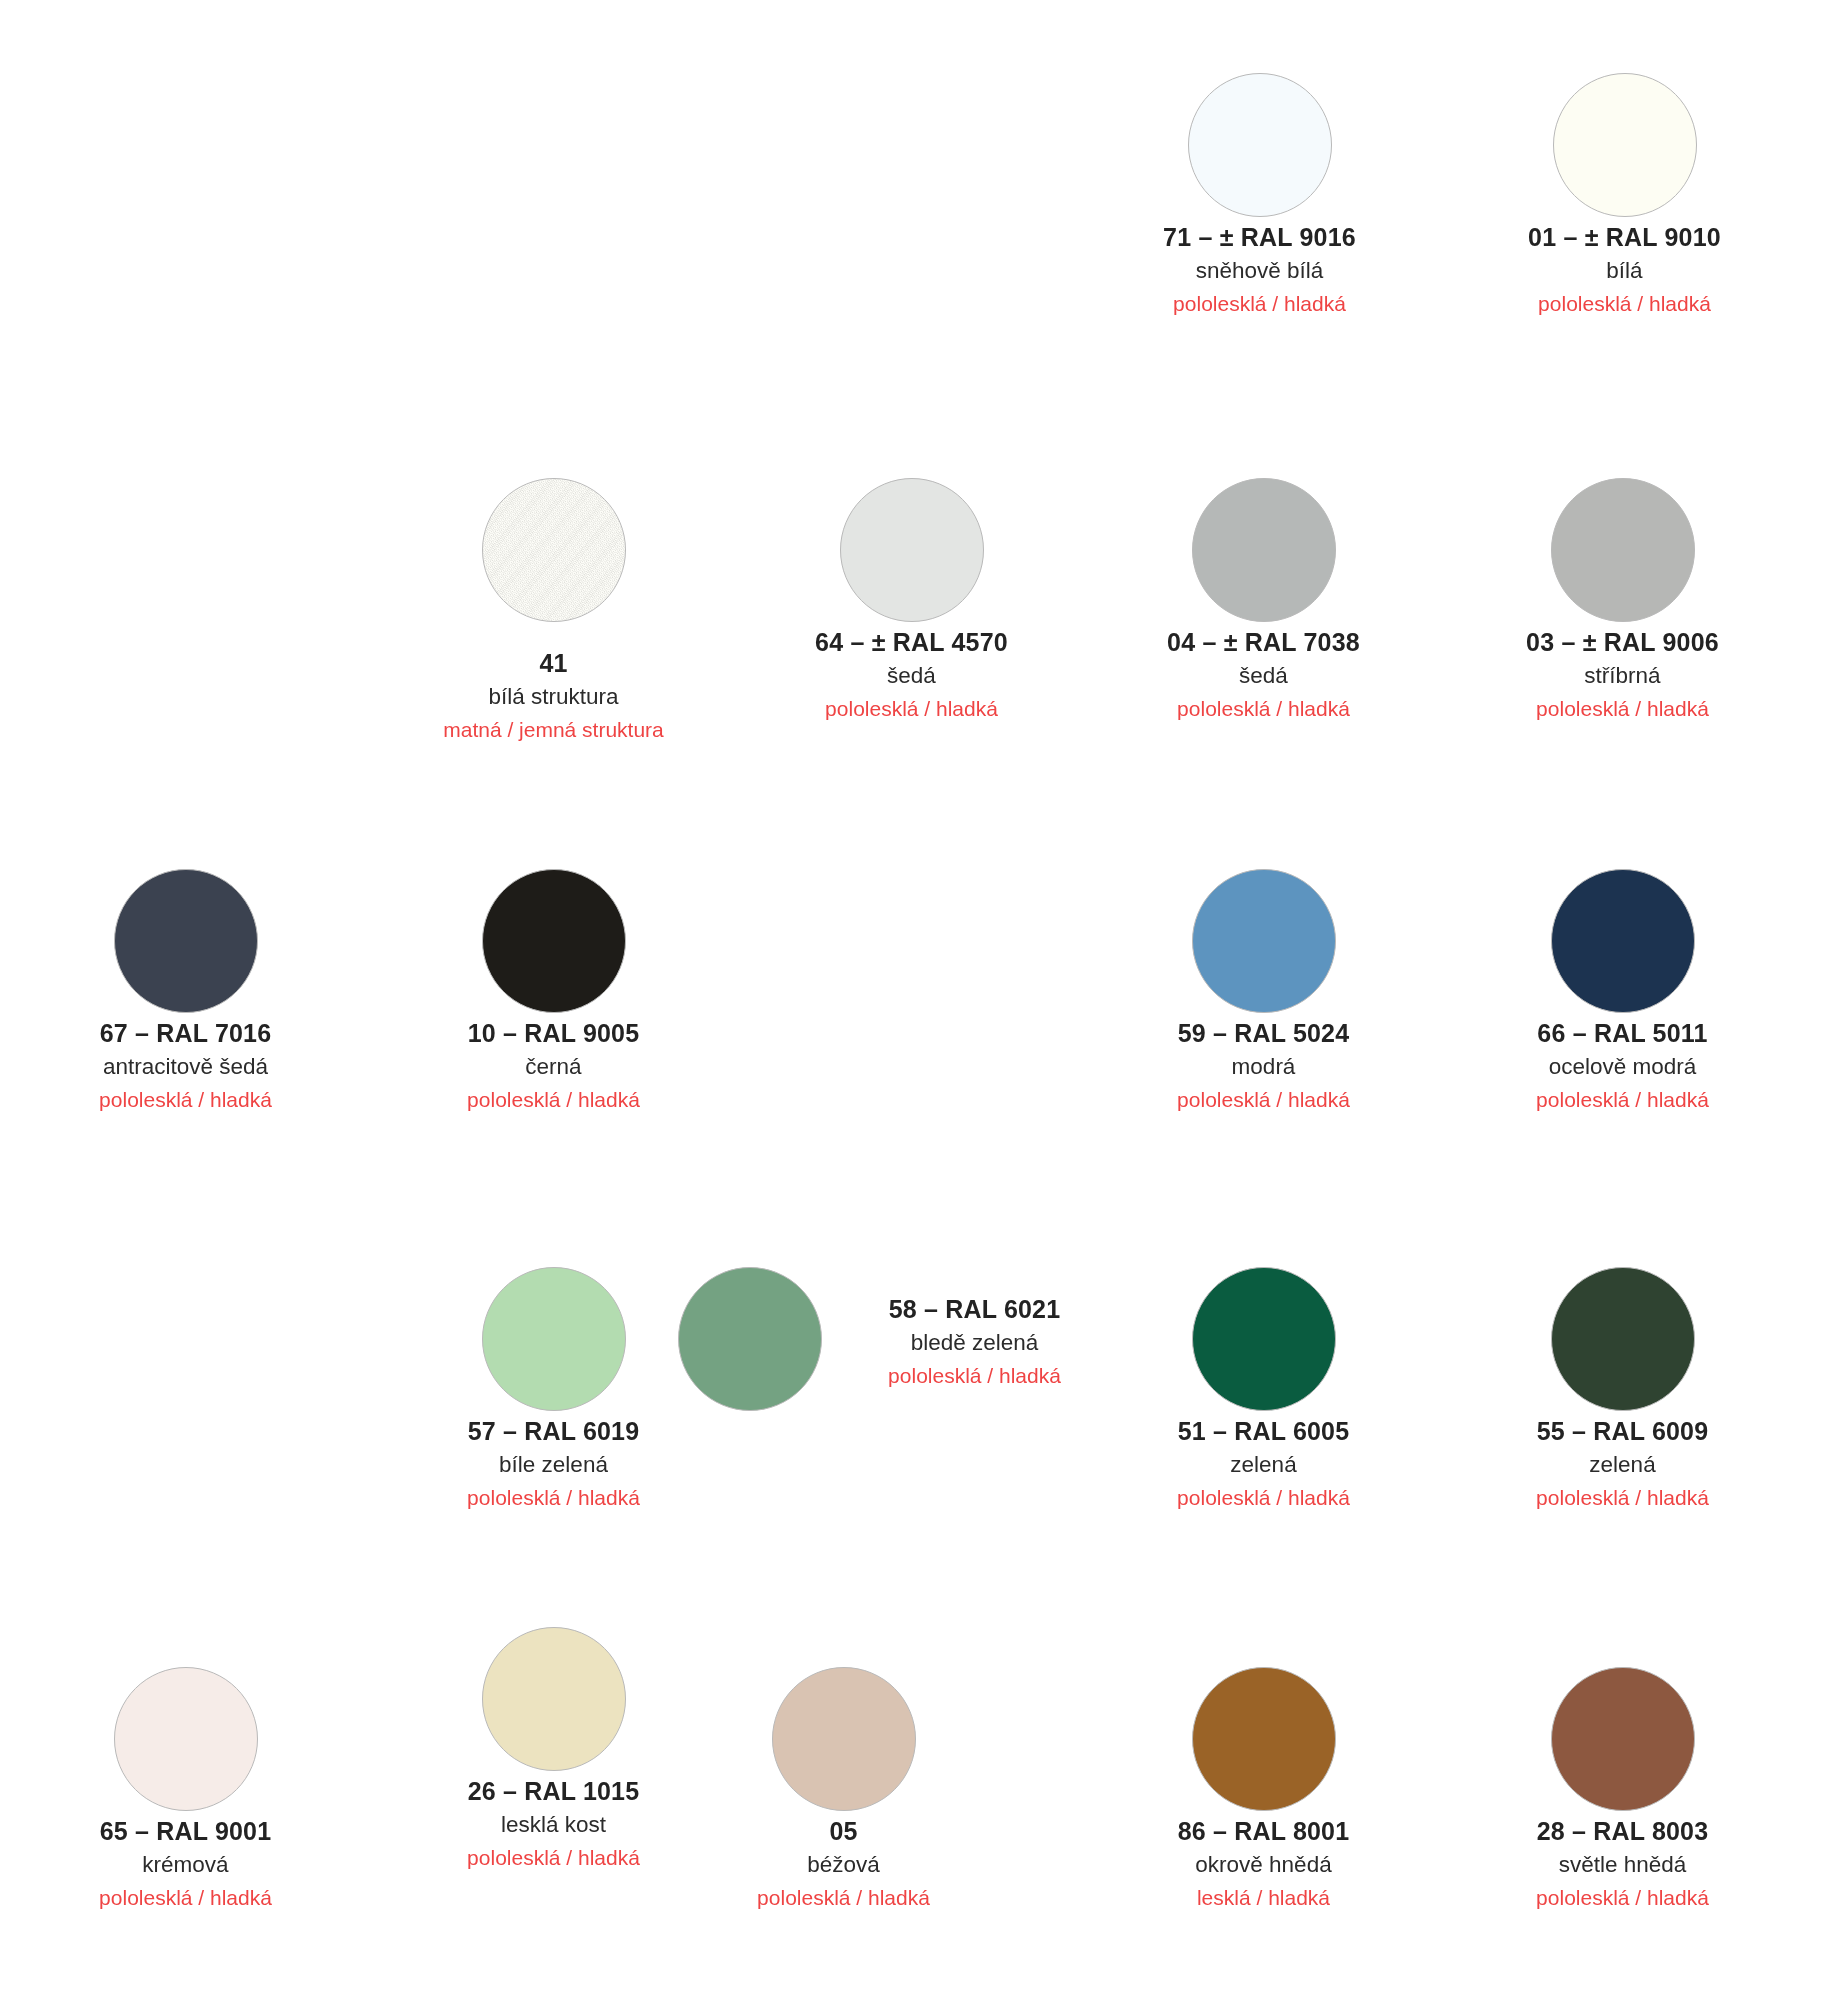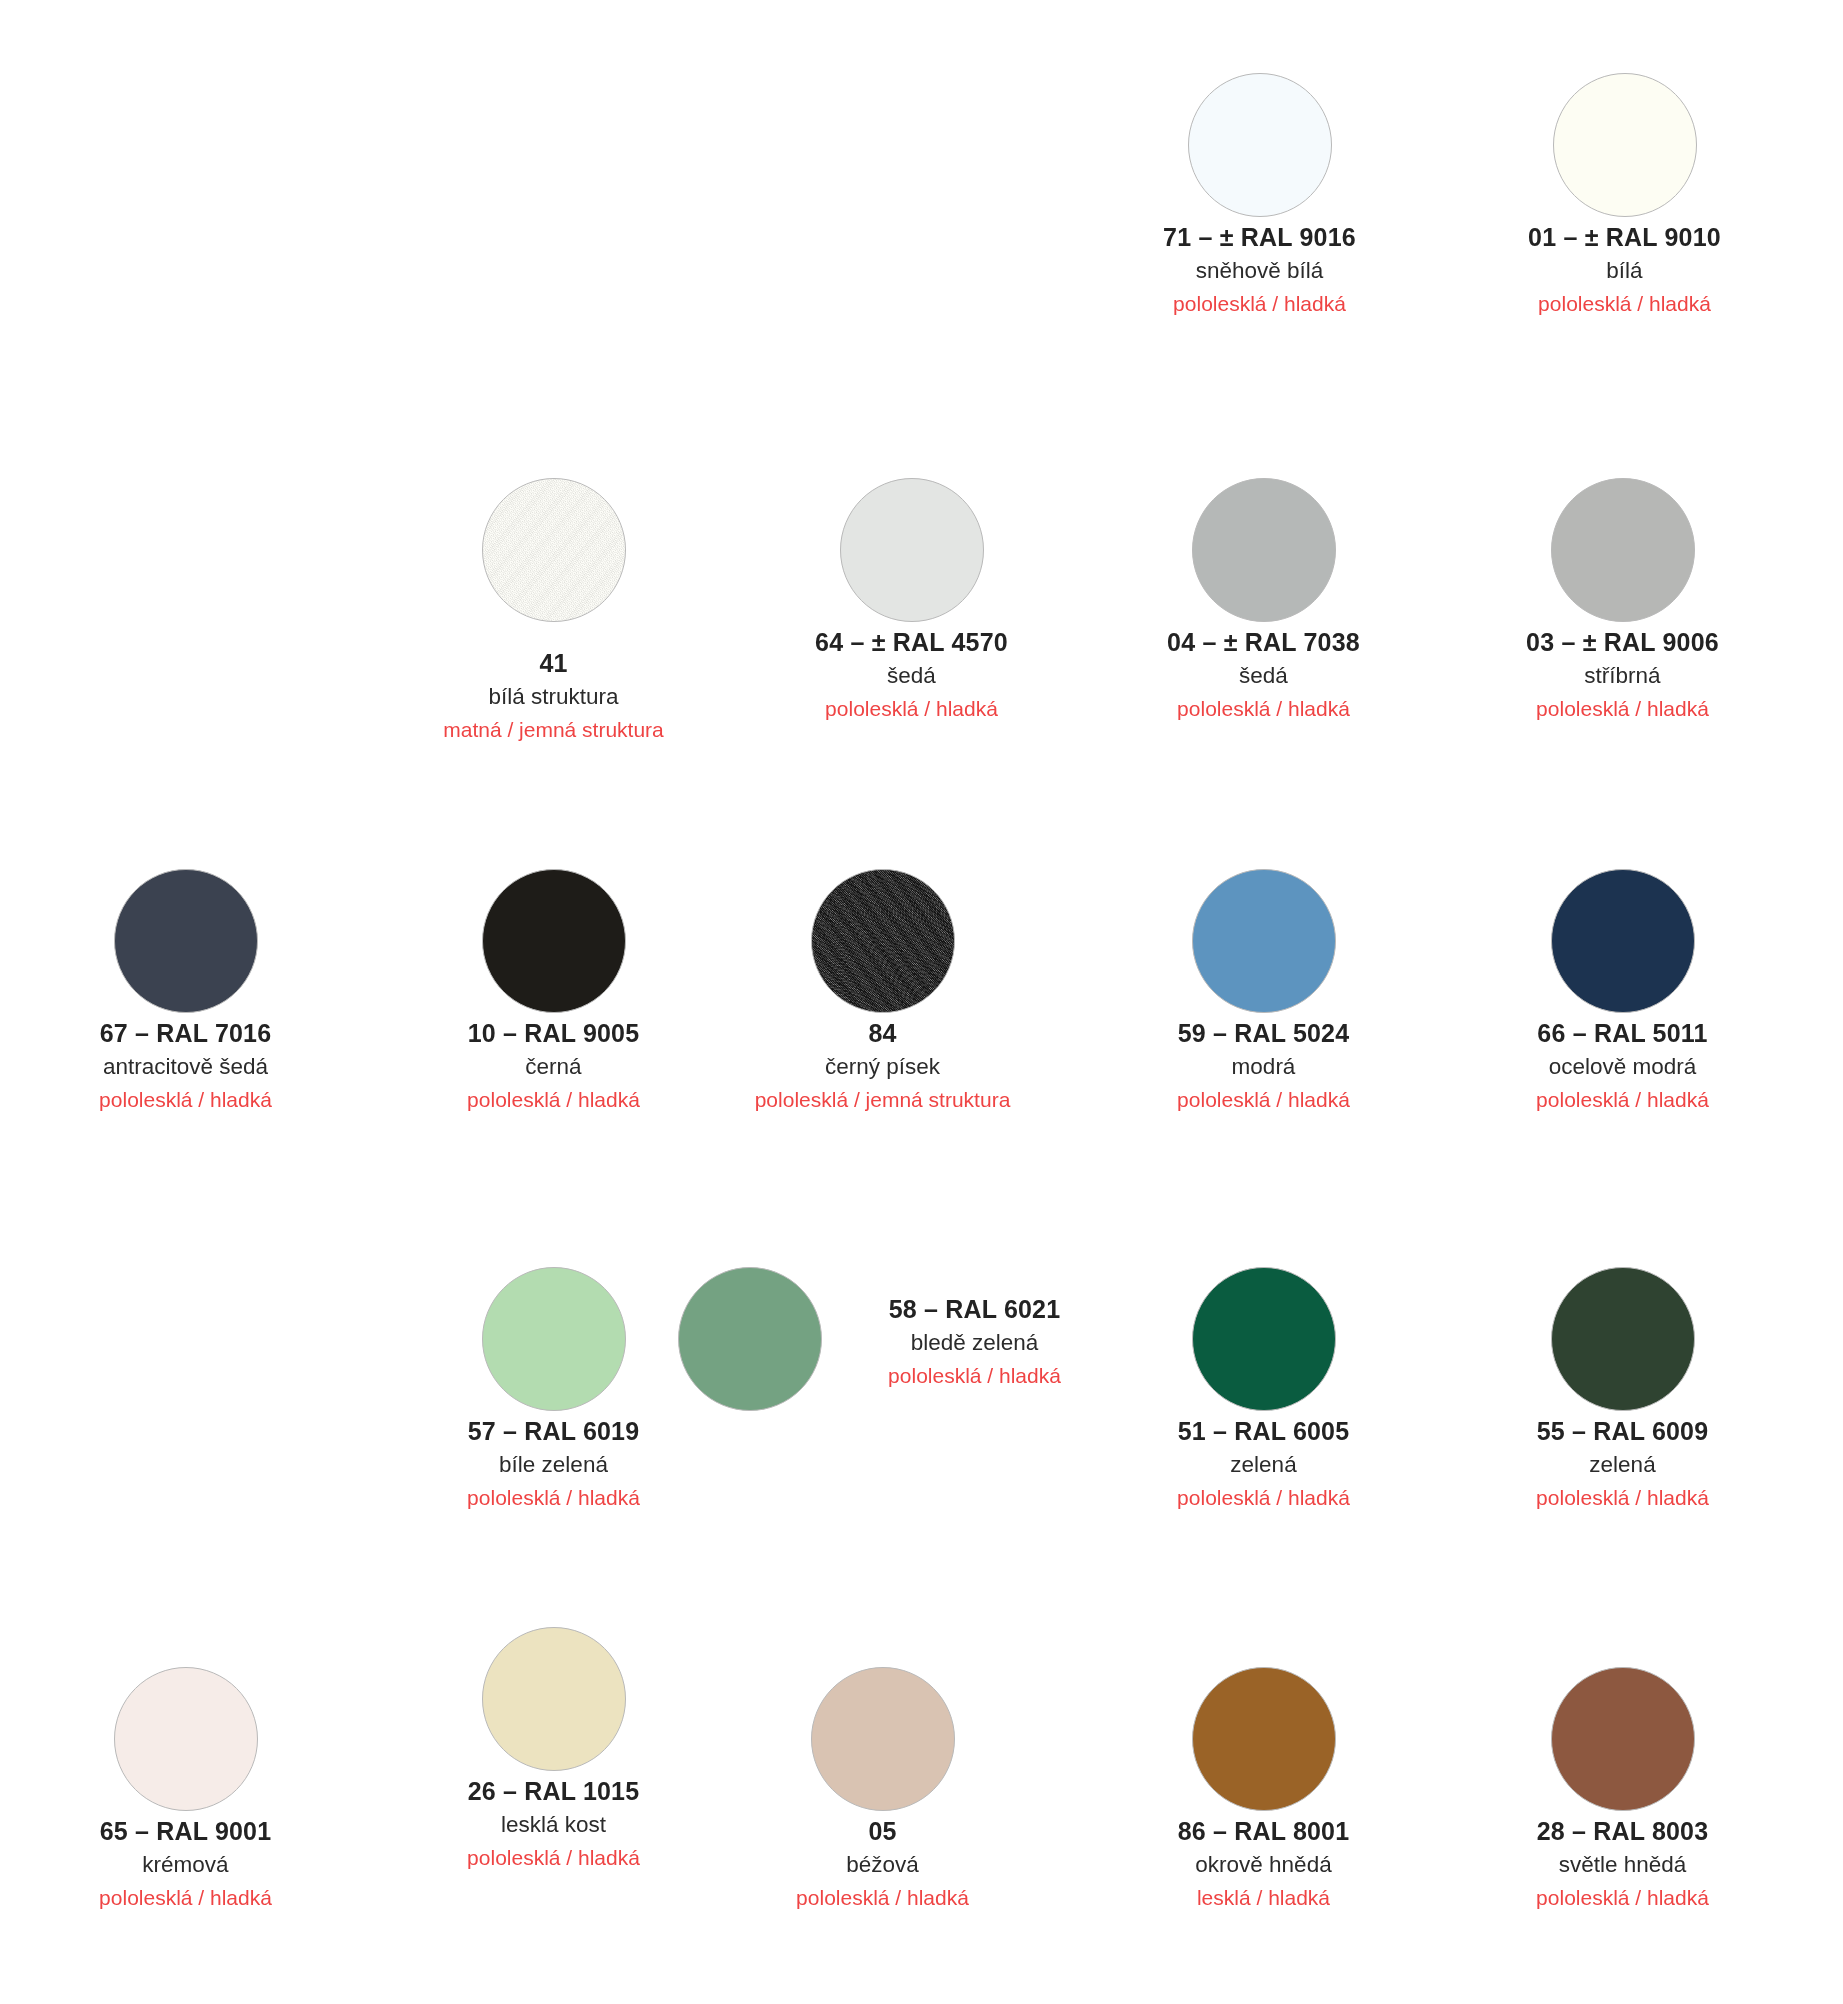--- a/index.html
+++ b/index.html
@@ -188,30 +188,20 @@
     <div class="cell" style="position: absolute; left: 329px; top: 869px; width: 449px; padding: 0px; display: flex; flex-direction: column; align-items: center;">
       <div class="swatch-wrap" style="width: 144px; height: 144px;">
         <div class="swatch" style="width: 144px; height: 144px; background: rgb(30, 28, 24);"></div>
       </div>
       <div class="labels" style="width: 449px;">
         <div class="code">10 – RAL 9005</div>
         <div class="cname">černá</div>
         <div class="finish">pololesklá / hladká</div>
       </div>
     </div>
-    <div class="cell" style="position: absolute; left: 658px; top: 869px; width: 449px; padding: 0px; display: flex; flex-direction: column; align-items: center;">
-      <div class="swatch-wrap" style="width: 144px; height: 144px;">
-        <div class="swatch tex-sand" style="width: 144px; height: 144px; background: rgb(44, 44, 44);"></div>
-      </div>
-      <div class="labels" style="width: 449px;">
-        <div class="code">84</div>
-        <div class="cname">černý písek</div>
-        <div class="finish">pololesklá / jemná struktura</div>
-      </div>
-    </div>
     <div class="cell" style="position: absolute; left: 1039px; top: 869px; width: 449px; padding: 0px; display: flex; flex-direction: column; align-items: center;">
       <div class="swatch-wrap" style="width: 144px; height: 144px;">
         <div class="swatch" style="width: 144px; height: 144px; background: rgb(93, 148, 191);"></div>
       </div>
       <div class="labels" style="width: 449px;">
         <div class="code">59 – RAL 5024</div>
         <div class="cname">modrá</div>
         <div class="finish">pololesklá / hladká</div>
       </div>
     </div>
@@ -278,21 +268,21 @@
     <div class="cell" style="position: absolute; left: 329px; top: 1627px; width: 449px; padding: 0px; display: flex; flex-direction: column; align-items: center;">
       <div class="swatch-wrap" style="width: 144px; height: 144px;">
         <div class="swatch" style="width: 144px; height: 144px; background: rgb(236, 227, 192);"></div>
       </div>
       <div class="labels" style="width: 449px;">
         <div class="code">26 – RAL 1015</div>
         <div class="cname">lesklá kost</div>
         <div class="finish">pololesklá / hladká</div>
       </div>
     </div>
-    <div class="cell" style="position: absolute; left: 658px; top: 1667px; width: 449px; padding: 0px; display: flex; flex-direction: column; align-items: center;">
+    <div class="cell" style="position: absolute; left: 619px; top: 1667px; width: 449px; padding: 0px; display: flex; flex-direction: column; align-items: center;">
       <div class="swatch-wrap" style="width: 144px; height: 144px;">
         <div class="swatch" style="width: 144px; height: 144px; background: rgb(217, 195, 178);"></div>
       </div>
       <div class="labels" style="width: 449px;">
         <div class="code">05</div>
         <div class="cname">béžová</div>
         <div class="finish">pololesklá / hladká</div>
       </div>
     </div>
     <div class="cell" style="position: absolute; left: 1039px; top: 1667px; width: 449px; padding: 0px; display: flex; flex-direction: column; align-items: center;">

